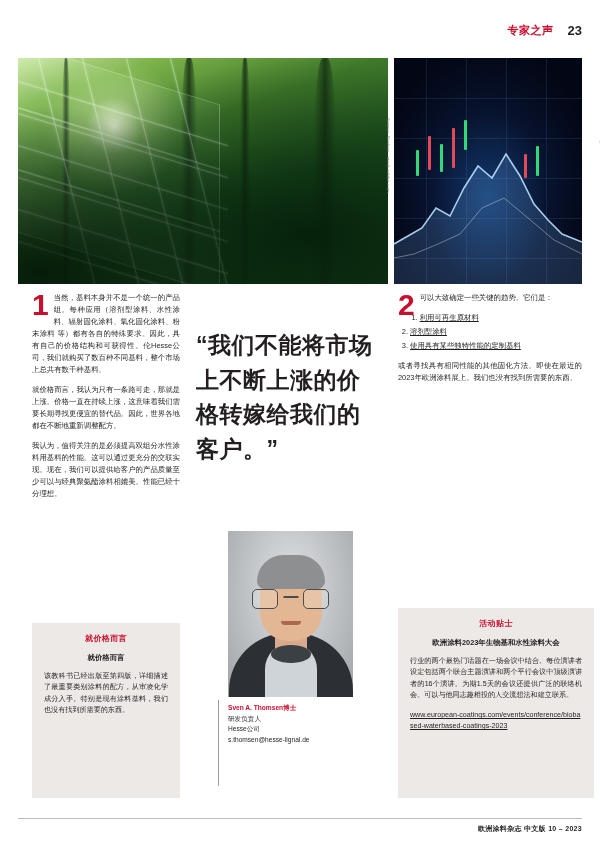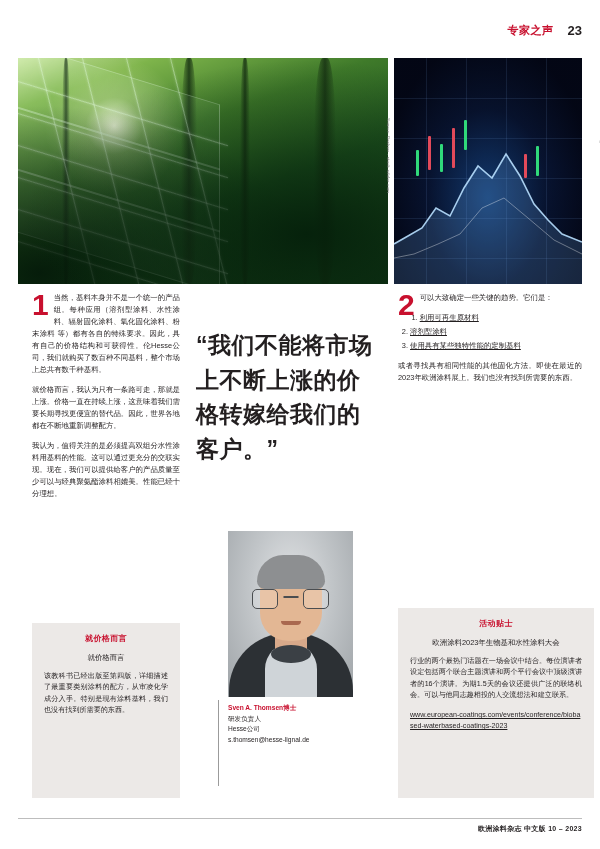--- a/index.html
+++ b/index.html
@@ -368,21 +368,21 @@
   .tip-title {
     text-align: center;
     color: #c8102e;
     font-weight: bold;
     font-size: 8px;
     margin-bottom: 9px;
     letter-spacing: 0.4px;
   }
   .tip-sub {
     text-align: center;
-    font-weight: normal;
+    font-weight: bold;
     font-size: 7.4px;
     margin-bottom: 8px;
   }
   .tip-body {
     font-size: 7.1px;
     line-height: 1.6;
     text-align: justify;
     margin: 0 0 9px 0;
   }
   .tip-link {

